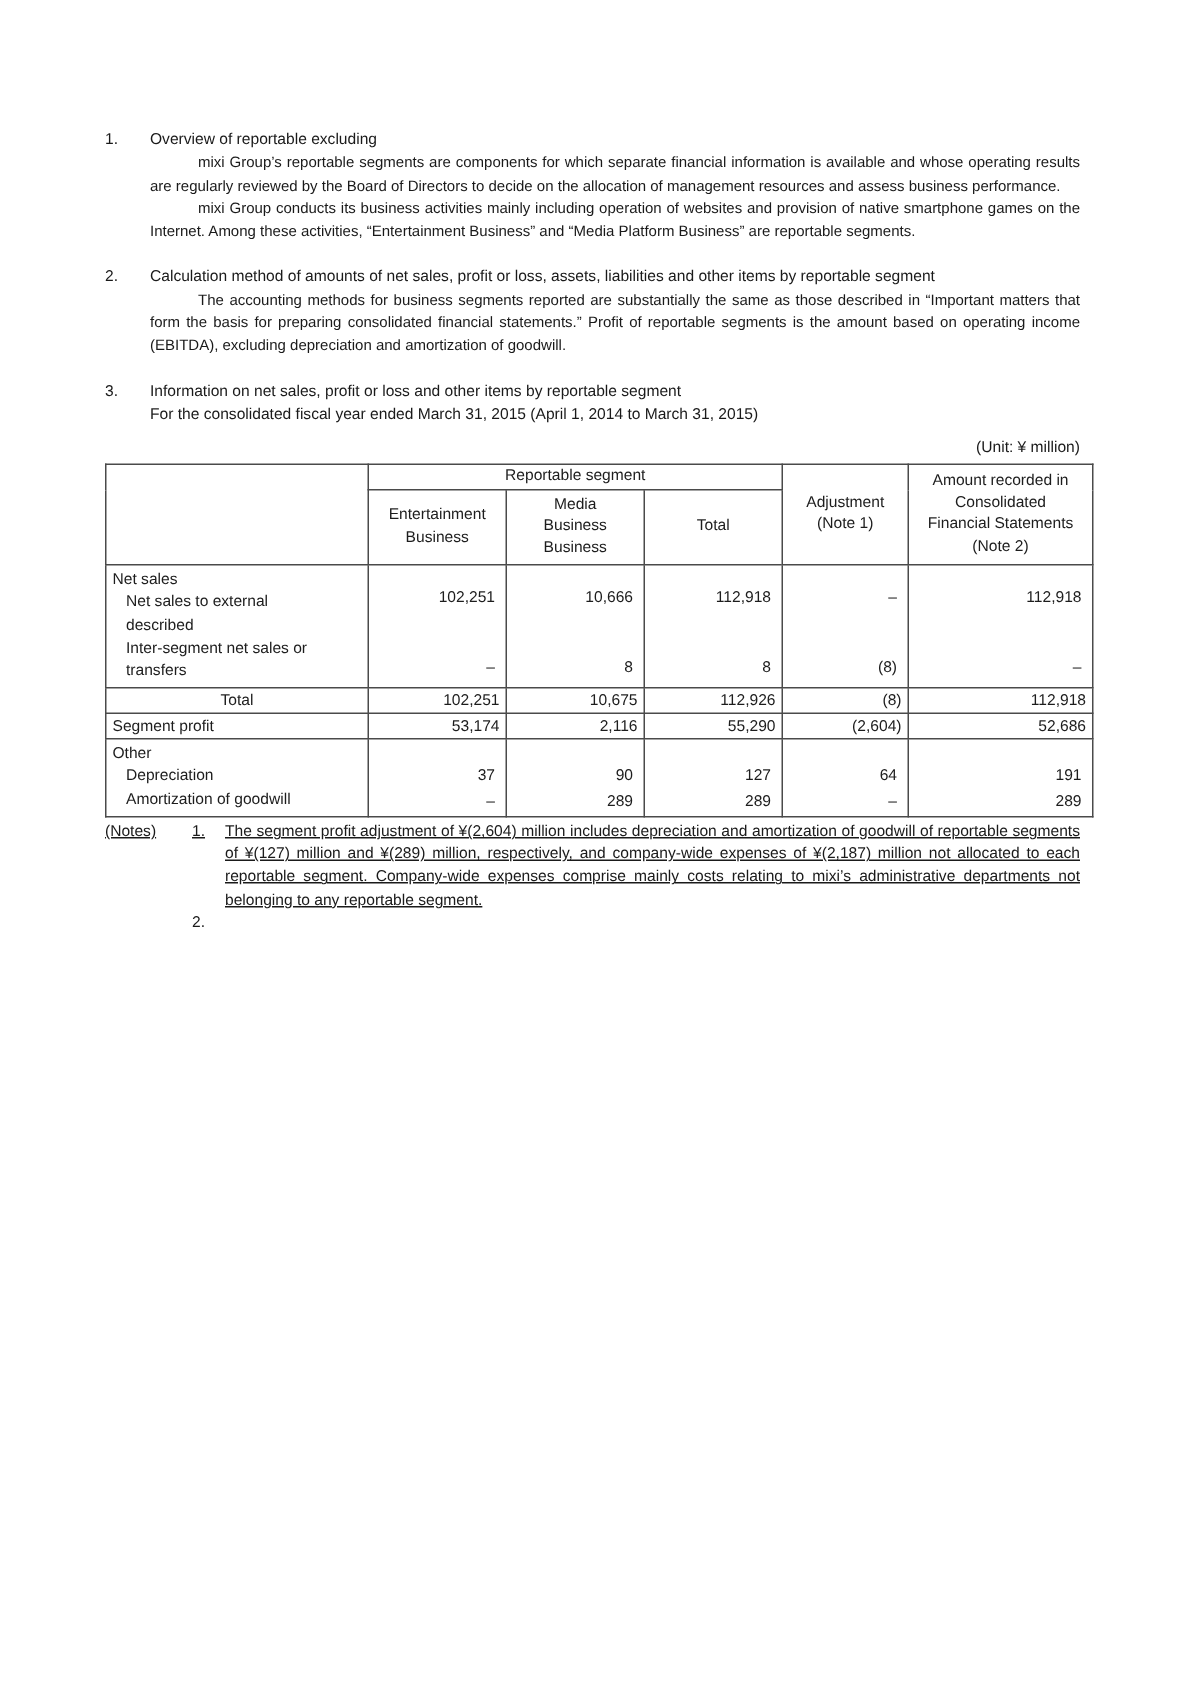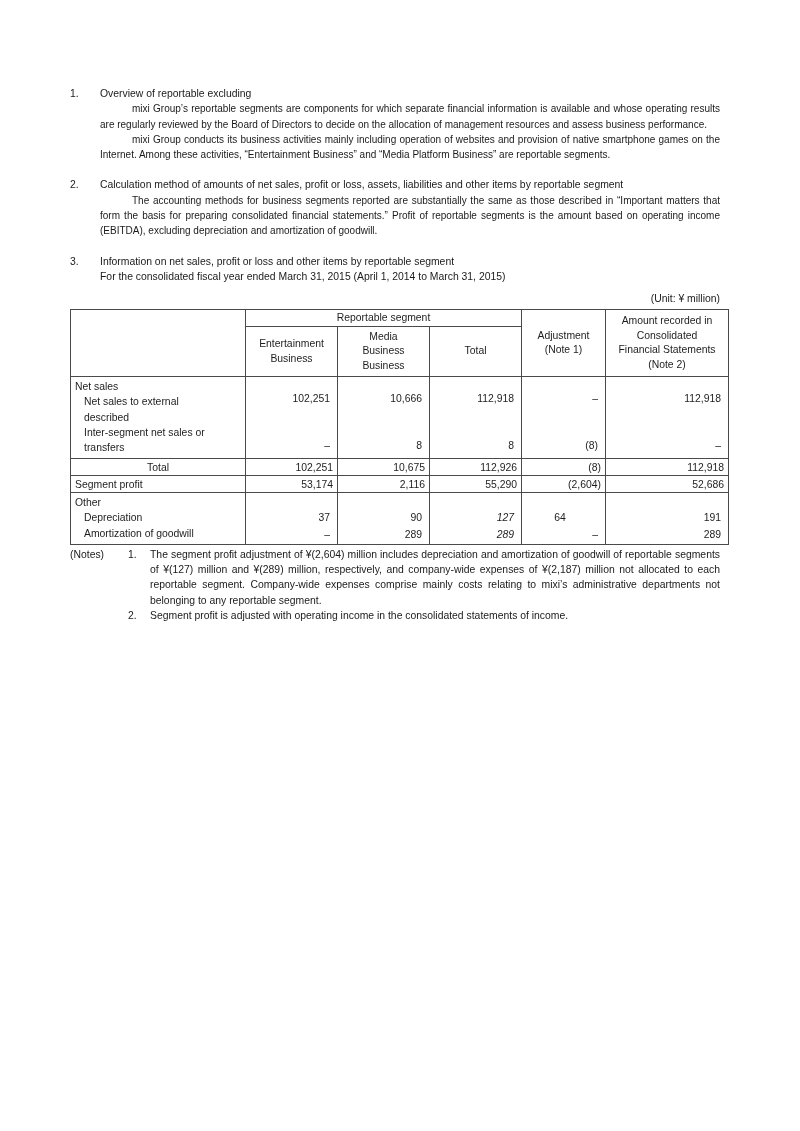--- a/index.html
+++ b/index.html
@@ -99,21 +99,21 @@
   .r-total { height: 17px; }
   .r-profit { height: 17px; }
   .r-other { height: 51px; }
 
   
   .notes {
     margin-top: 2px;
     font-size: 10.4px;
     line-height: 15.3px;
   }
-  .notes-row { display: flex; }
+  .notes-row { display: flex; text-decoration: underline; }
   .notes-tag { flex: 0 0 58px; }
   .notes-num { flex: 0 0 22px; }
   .notes-body { flex: 1 1 auto; text-align: justify; text-justify: inter-word; }
   .notes-row2 { display: flex; margin-top: 0px; }
   .notes-row2 .sp { flex: 0 0 58px; }
 
   
   .pagenum {
     position: absolute;
     left: 0; right: 0;
@@ -262,44 +262,43 @@
             </div>
           </td>
           <td class="num" style="padding:0;">
             <div style="height:32px;line-height:48px;padding-right:7px;">37</div>
             <div style="height:17px;line-height:17px;padding-right:7px;">–</div>
           </td>
           <td class="num" style="padding:0;">
             <div style="height:32px;line-height:48px;padding-right:7px;">90</div>
             <div style="height:17px;line-height:17px;padding-right:7px;">289</div>
           </td>
-          <td class="num" style="padding:0;font-style:italic;">
+          <td class="num" style="padding:0;">
             <div style="height:32px;line-height:48px;padding-right:7px;">127</div>
             <div style="height:17px;line-height:17px;padding-right:7px;">289</div>
           </td>
           <td class="num" style="padding:0;">
-            <div style="height:32px;line-height:48px;padding-right:7px;text-align:center;">64</div>
+            <div style="height:32px;line-height:48px;padding-right:7px;">64</div>
             <div style="height:17px;line-height:17px;padding-right:7px;">–</div>
           </td>
           <td class="num" style="padding:0;">
             <div style="height:32px;line-height:48px;padding-right:7px;">191</div>
             <div style="height:17px;line-height:17px;padding-right:7px;">289</div>
           </td>
         </tr>
       </tbody>
     </table>
 
     <div class="notes">
       <div class="notes-row">
         <span class="notes-tag">(Notes)</span>
         <span class="notes-num">1.</span>
         <span class="notes-body">The segment profit adjustment of ¥(2,604) million includes depreciation and amortization of goodwill of reportable segments of ¥(127) million and ¥(289) million, respectively, and company-wide expenses of ¥(2,187) million not allocated to each reportable segment. Company-wide expenses comprise mainly costs relating to mixi’s administrative departments not belonging to any reportable segment.</span>
       </div>
       <div class="notes-row2">
         <span class="sp"></span>
         <span class="notes-num">2.</span>
-        <span class="notes-body">Segment profit is adjusted with operating income in the consolidated statements of income.</span>
       </div>
     </div>
 
   </div>
 
 </div>
 
 </body></html>

